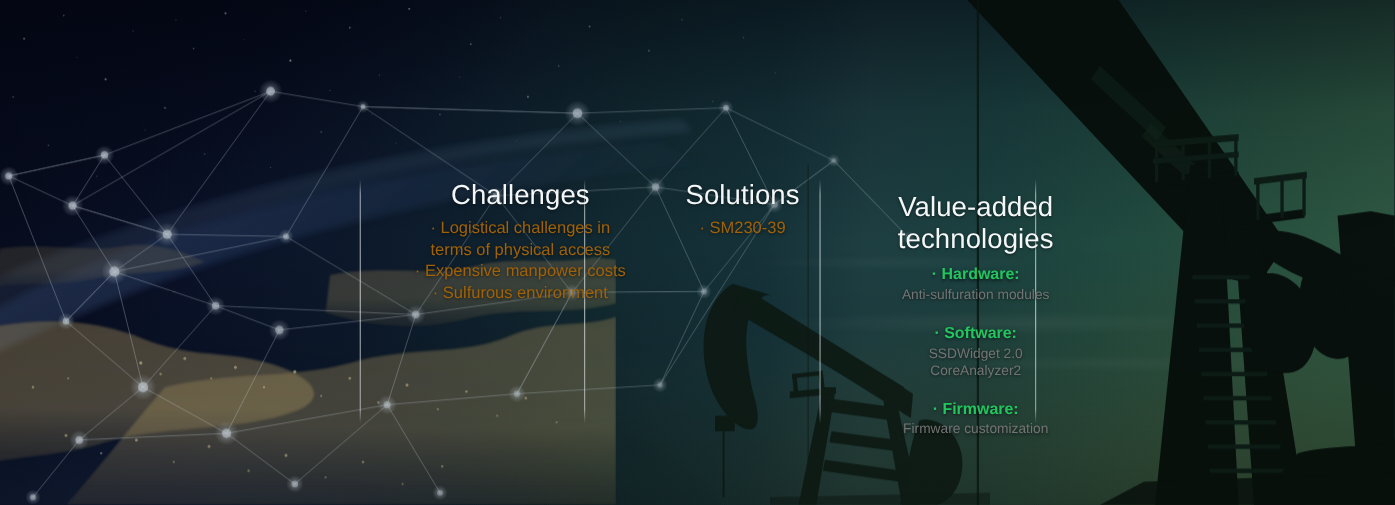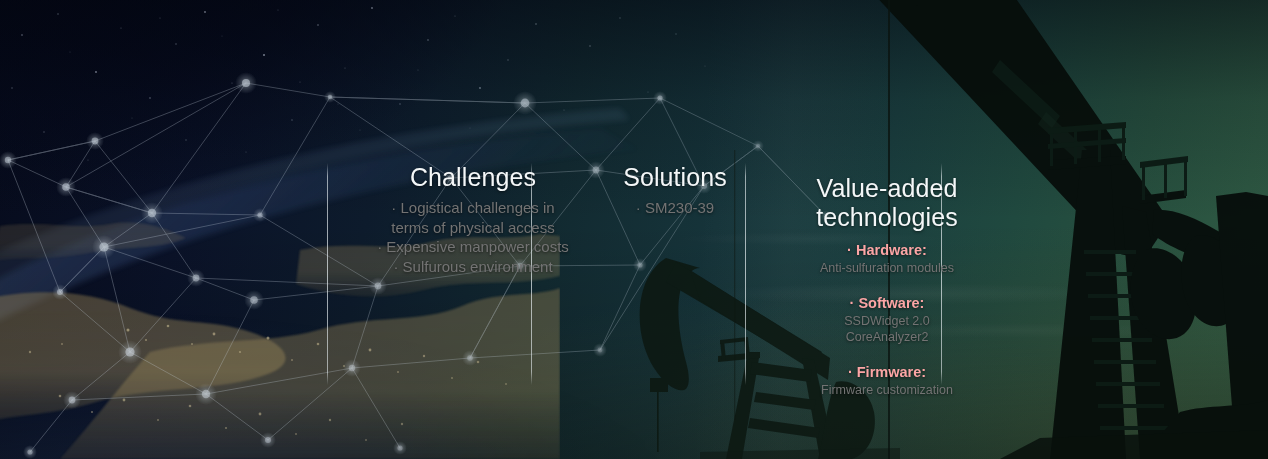--- a/index.html
+++ b/index.html
@@ -98,35 +98,35 @@
     text-shadow: 0 1px 3px rgba(0,0,0,0.55);
     margin: 0;
     white-space: nowrap;
   }
   .col-title.two-line { white-space: normal; }
 
   .bullets { margin-top: 6px; }
   .bullet {
     font-size: 15px;
     line-height: 19.5px;
-    color: #737373;
+    color: #a16207;
     font-weight: 400;
     text-shadow: 0 1px 3px rgba(0,0,0,0.6);
     white-space: nowrap;
   }
   .bullet.wrap { white-space: normal; }
 
   
   .va-group { margin-top: 9px; }
   .va-group + .va-group { margin-top: 17px; }
   .va-head {
     font-size: 14.5px;
     font-weight: bold;
     line-height: 19px;
-    color: #fca5a5;
+    color: #22c55e;
     text-shadow: 0 1px 3px rgba(0,0,0,0.6);
     white-space: nowrap;
   }
   .va-item {
     font-size: 12.5px;
     font-weight: 400;
     line-height: 16.5px;
     color: #737373;
     text-shadow: 0 1px 3px rgba(0,0,0,0.6);
     white-space: nowrap;

